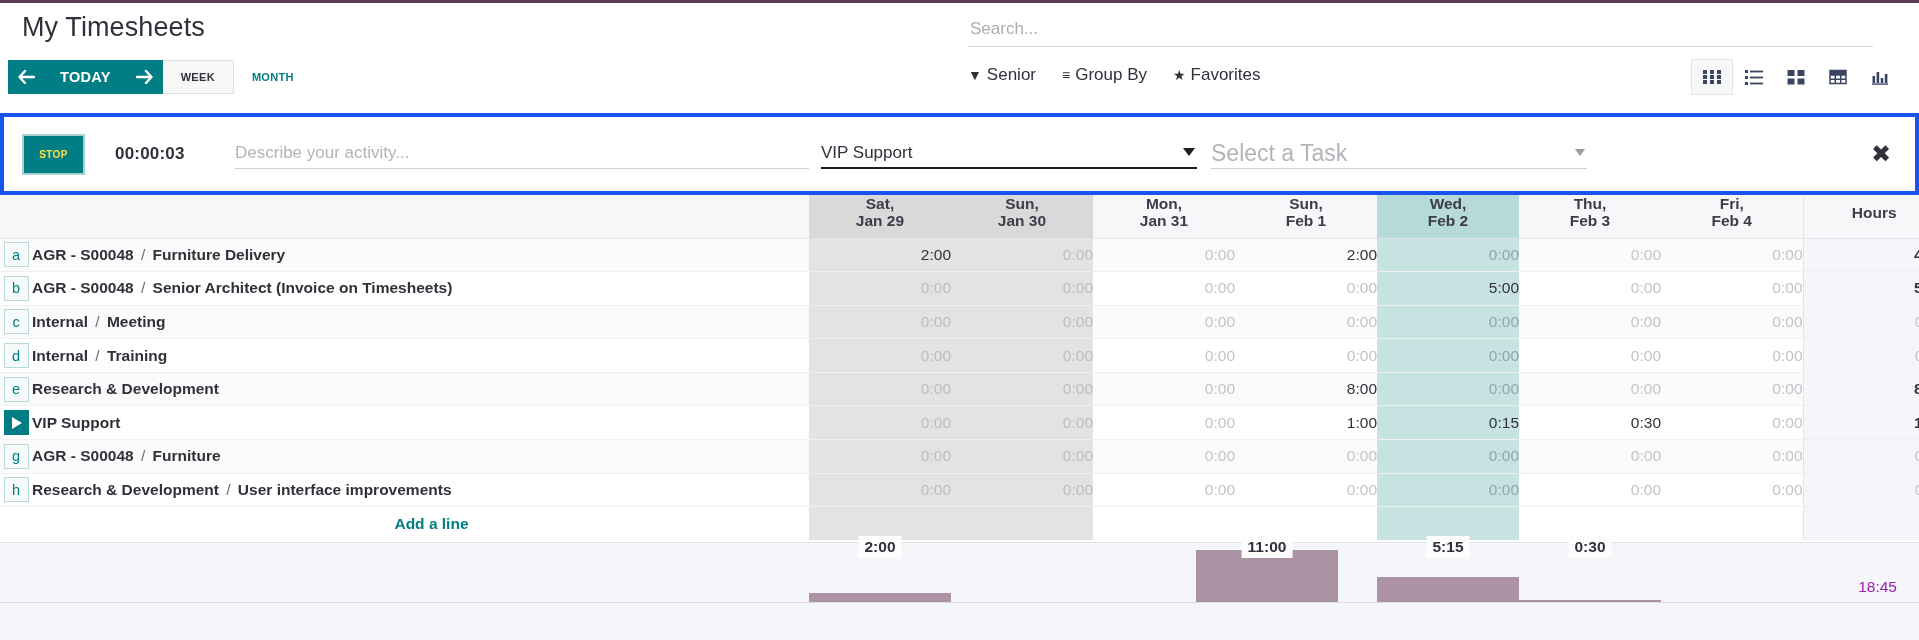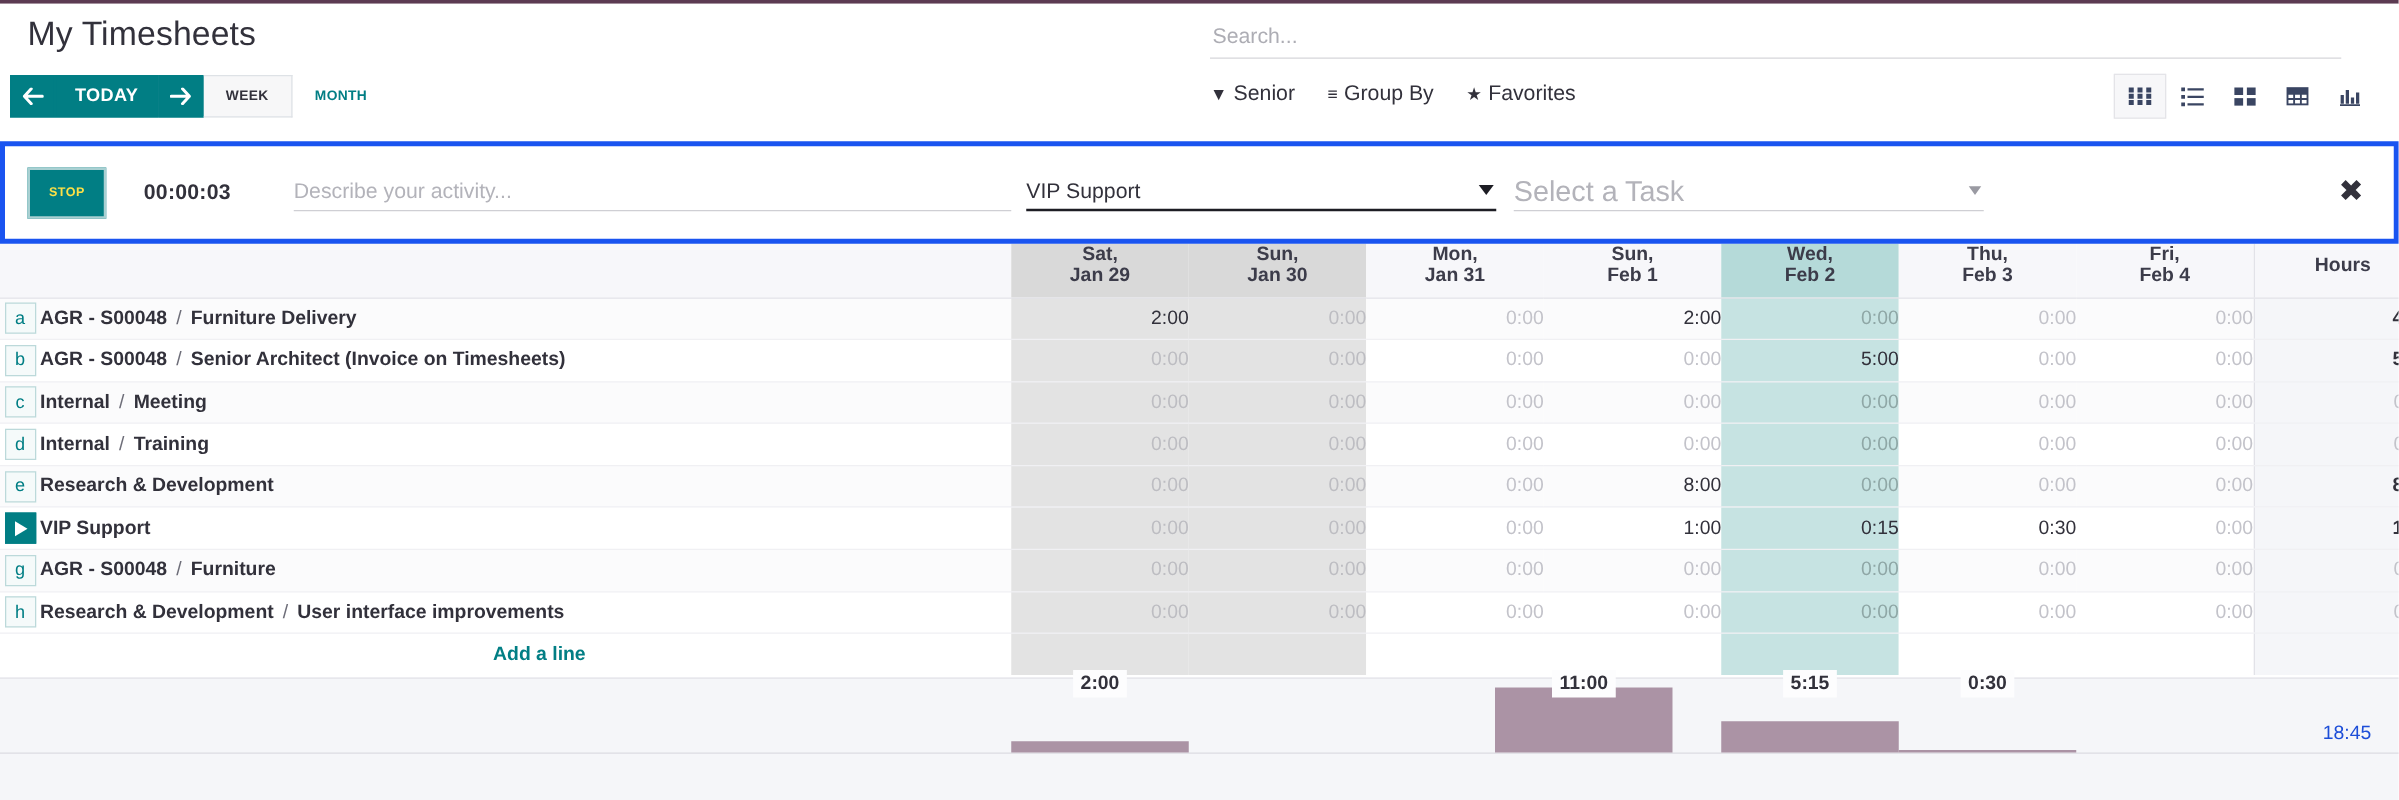--- a/index.html
+++ b/index.html
@@ -200,21 +200,21 @@
   .fgridline { position: absolute; left: 0; bottom: 37px; width: 1919px; height: 1px; background: #dcdce2; }
   .fcell { position: absolute; bottom: 38px; }
   .fbar { background: #ab93a5; width: 100%; }
   .flabel {
     position: absolute; bottom: 44px; left: 50%; transform: translateX(-50%);
     background: #fdfdfe; padding: 2px 6px; font-size: 15.5px; font-weight: 700;
     color: #32313b; white-space: nowrap;
   }
   .ftotal {
     position: absolute; right: 22px; bottom: 44px;
-    font-size: 15.5px; font-weight: 400; color: #1d4ed8;
+    font-size: 15.5px; font-weight: 400; color: #a21caf;
   }
 </style>
 </head>
 <body>
 
 <div class="app">
 
   <div class="top-rule"></div>
 
   <div class="cp">

